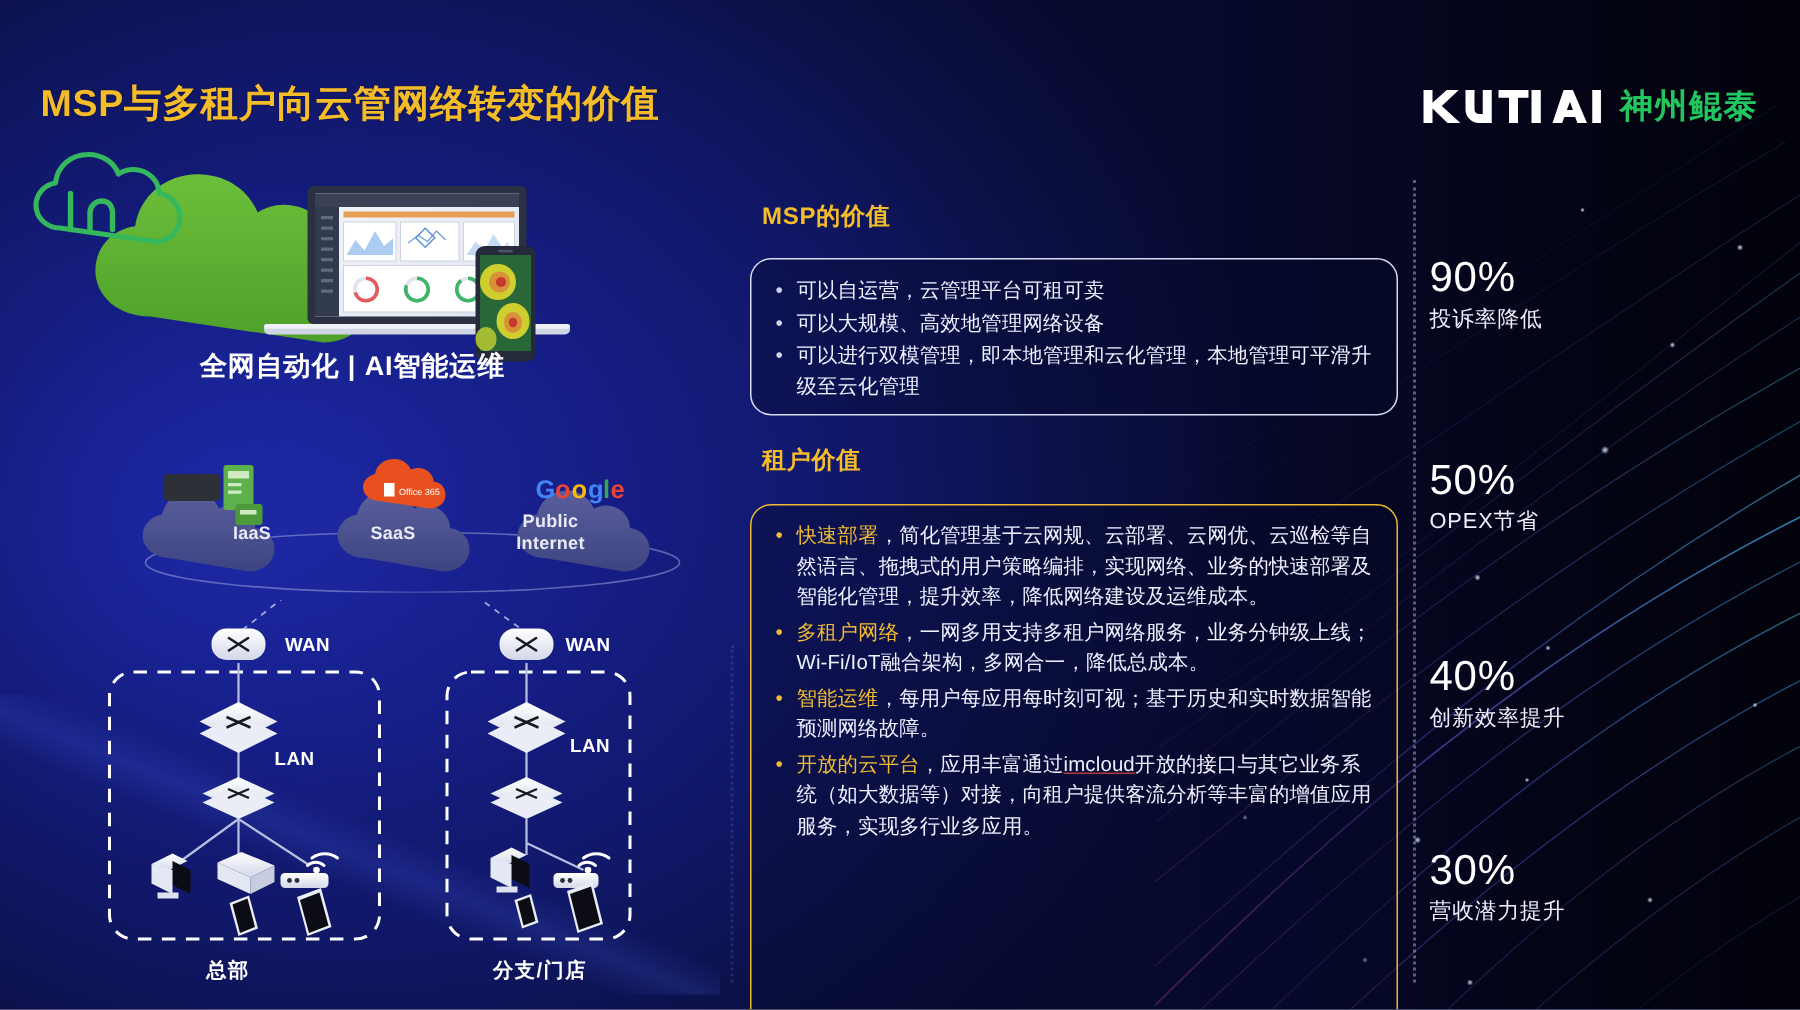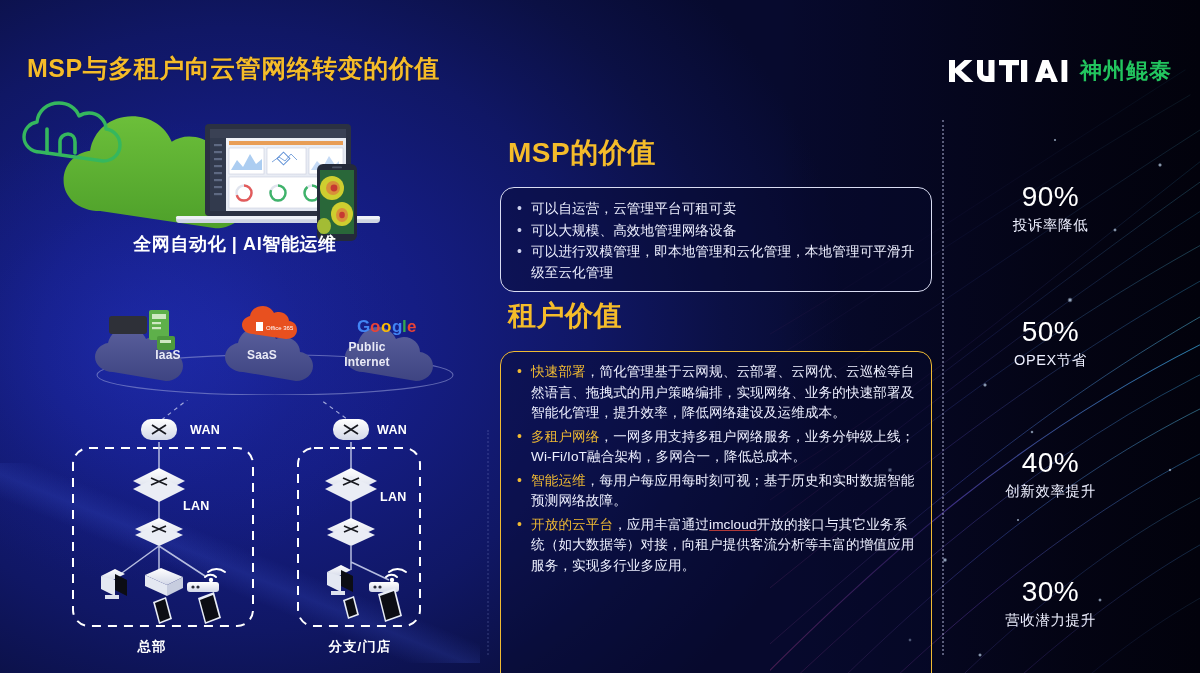--- a/index.html
+++ b/index.html
@@ -67,28 +67,27 @@
   }
   .topo { position: absolute; left: 55px; top: 400px; width: 420px; height: 265px; }
   .topo-txt { position:absolute; color:#ffffff; font-size:12.5px; font-weight:bold; letter-spacing:.3px; }
   .site-label {
     position:absolute; color:#ffffff; font-size:13.5px; font-weight:bold;
     text-align:center; letter-spacing:1px;
   }
   
   .sec-head {
     position: absolute; color: #f5bc2a;
-    font-size: 28px; font-weight: bold; letter-spacing: .5px;
+    font-size: 16px; font-weight: bold; letter-spacing: .5px;
   }
   .msp-head { left: 508px; top: 134px; }
   .ten-head { left: 508px; top: 297px; }
   .card {
     position: absolute; border-radius: 14px;
     background: rgba(7,9,46,0.42);
-    margin-top: 15px;
   }
   .card-msp {
     left: 500px; top: 172px; width: 432px; height: 105px;
     border: 1.6px solid #d9dcf2;
   }
   .card-ten {
     left: 500px; top: 336px; width: 432px; height: 356px;
     border: 1.6px solid #f0ba33;
   }
   ul.blist { list-style: none; padding: 11px 13px 0 13px; }
@@ -110,21 +109,21 @@
   
   .vdiv {
     position: absolute; left: 942px; top: 120px; width: 0; height: 535px;
     border-left: 2px dotted rgba(196,200,235,0.45);
   }
   .vdiv-faint {
     position: absolute; left: 487px; top: 430px; width: 0; height: 225px;
     border-left: 2px dotted rgba(150,160,225,0.16);
   }
   
-  .stat { position: absolute; width: 195px; text-align: center; left: 953px; margin-top: 12px; }
+  .stat { position: absolute; width: 195px; text-align: left; left: 953px; }
   .stat-num {
     color: #ffffff; font-size: 28px; font-weight: 400; letter-spacing: .5px;
     line-height: 34px;
   }
   .stat-lbl {
     color: #eef0ff; font-size: 14.5px; letter-spacing: .6px; line-height: 22px;
   }
 </style>
 </head>
 <body>

